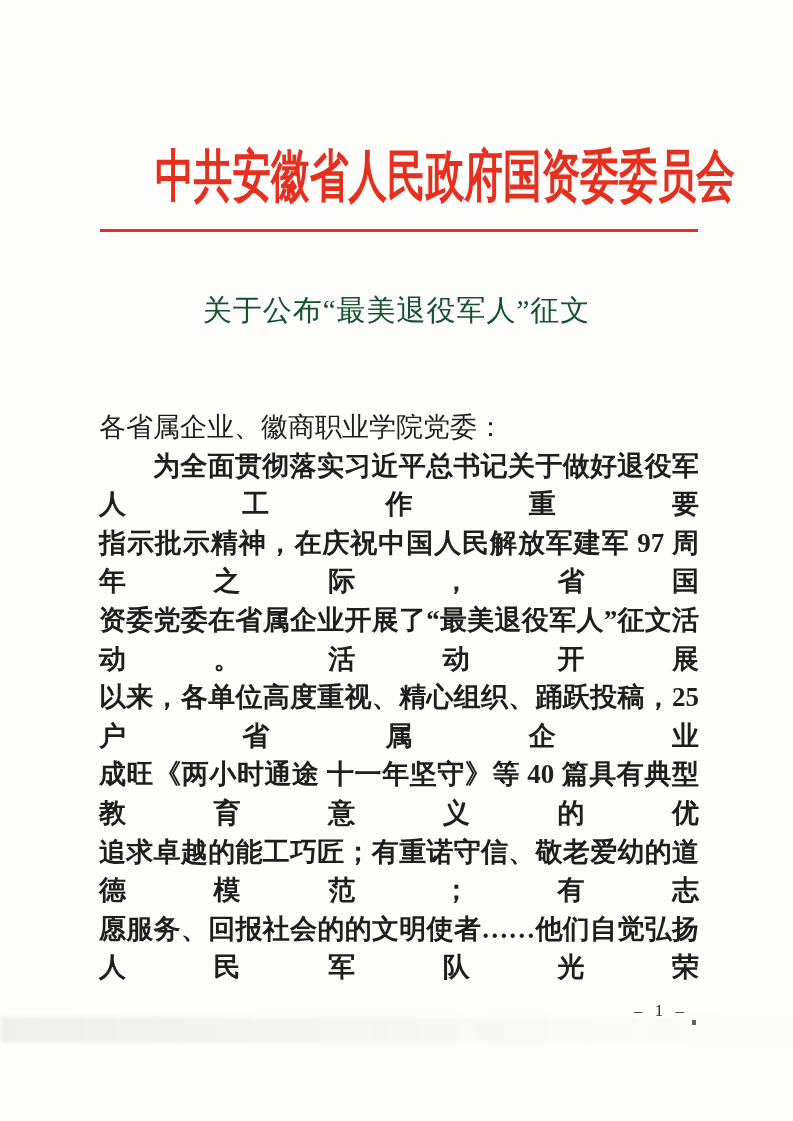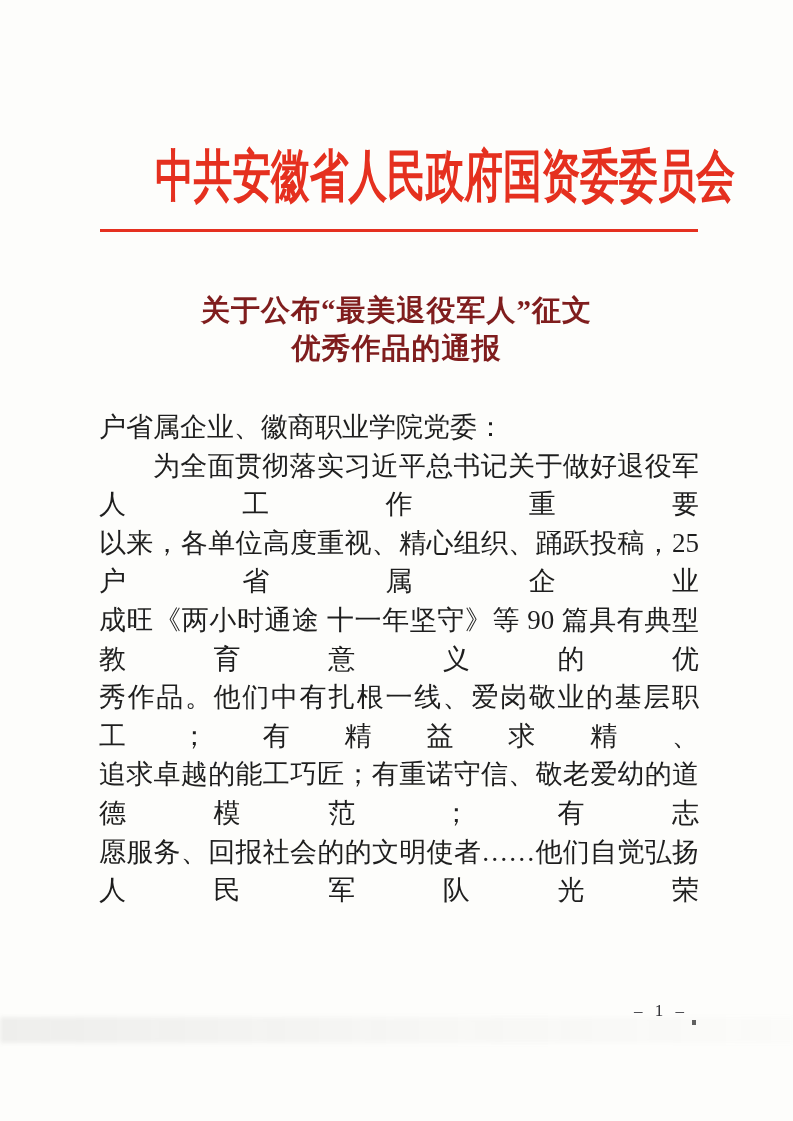--- a/index.html
+++ b/index.html
@@ -13,30 +13,30 @@
   .issuer{ position:absolute; top:144px; left:0; width:100%; text-align:left;margin-left:25px; }
   .issuer-text{
     display:inline-block; white-space:nowrap;
     font-size:56px; line-height:1.15; font-weight:bold; color:var(--red);
     transform:scaleX(0.69); transform-origin:center;
   }
   .red-rule{ position:absolute; left:100px; top:229px; width:598px; height:3px; background:var(--red); }
   
   .doc-title{
     position:absolute; top:291px; left:0; width:100%;
-    text-align:center; font-weight:bold; font-size:29px; line-height:38px;
-    color:#7f1d1d; letter-spacing:1px;
+    text-align:center; font-weight:normal; font-size:29px; line-height:38px;
+    color:#14532d; letter-spacing:1px;
   }
   
   .body-block{
     position:absolute; left:99px; top:408px; width:600px;
     font-size:27px; line-height:38.6px; color:var(--ink);
   }
   .line{ min-height:38.6px; }
-  .justify{ text-align:justify; text-align-last:justify; text-justify:inter-character; }
+  .justify{ text-align:justify; text-align-last:justify; text-justify:inter-character;font-weight:bold; }
   .indent{ text-indent:2em; }
   
   .page-num{
     position:absolute; top:1001px; left:634px;
     font-size:17px; letter-spacing:4px; color:#2e2e33;
   }
   
   .scan-band{
     position:absolute; left:0; top:1017px; width:100%; height:26px;
     background:linear-gradient(90deg, rgba(110,110,110,0.10), rgba(140,140,140,0.05) 55%, rgba(160,160,160,0.02));
@@ -50,29 +50,29 @@
 <div class="page">
 
   <div class="issuer">
     <span class="issuer-text">中共安徽省人民政府国资委委员会</span>
   </div>
 
   <div class="red-rule"></div>
 
   <div class="doc-title">
     <div>关于公布“最美退役军人”征文</div>
-    <div>优秀作品的通报</div>
   </div>
 
   <div class="body-block">
-    <div class="line">户省属企业、徽商职业学院党委：</div>
+    <div class="line">各省属企业、徽商职业学院党委：</div>
     <div class="line indent justify">为全面贯彻落实习近平总书记关于做好退役军人工作重要</div>
+    <div class="line justify">指示批示精神，在庆祝中国人民解放军建军 97 周年之际，省国</div>
+    <div class="line justify">资委党委在省属企业开展了“最美退役军人”征文活动。活动开展</div>
     <div class="line justify">以来，各单位高度重视、精心组织、踊跃投稿，25 户省属企业</div>
-    <div class="line justify">成旺《两小时通途 十一年坚守》等 90 篇具有典型教育意义的优</div>
-    <div class="line justify">秀作品。他们中有扎根一线、爱岗敬业的基层职工；有精益求精、</div>
+    <div class="line justify">成旺《两小时通途 十一年坚守》等 40 篇具有典型教育意义的优</div>
     <div class="line justify">追求卓越的能工巧匠；有重诺守信、敬老爱幼的道德模范；有志</div>
     <div class="line justify">愿服务、回报社会的的文明使者……他们自觉弘扬人民军队光荣</div>
 
   </div>
 
   <div class="page-num">– 1 –</div>
 
   <div class="scan-band"></div>
   <div class="speck"></div>
 

